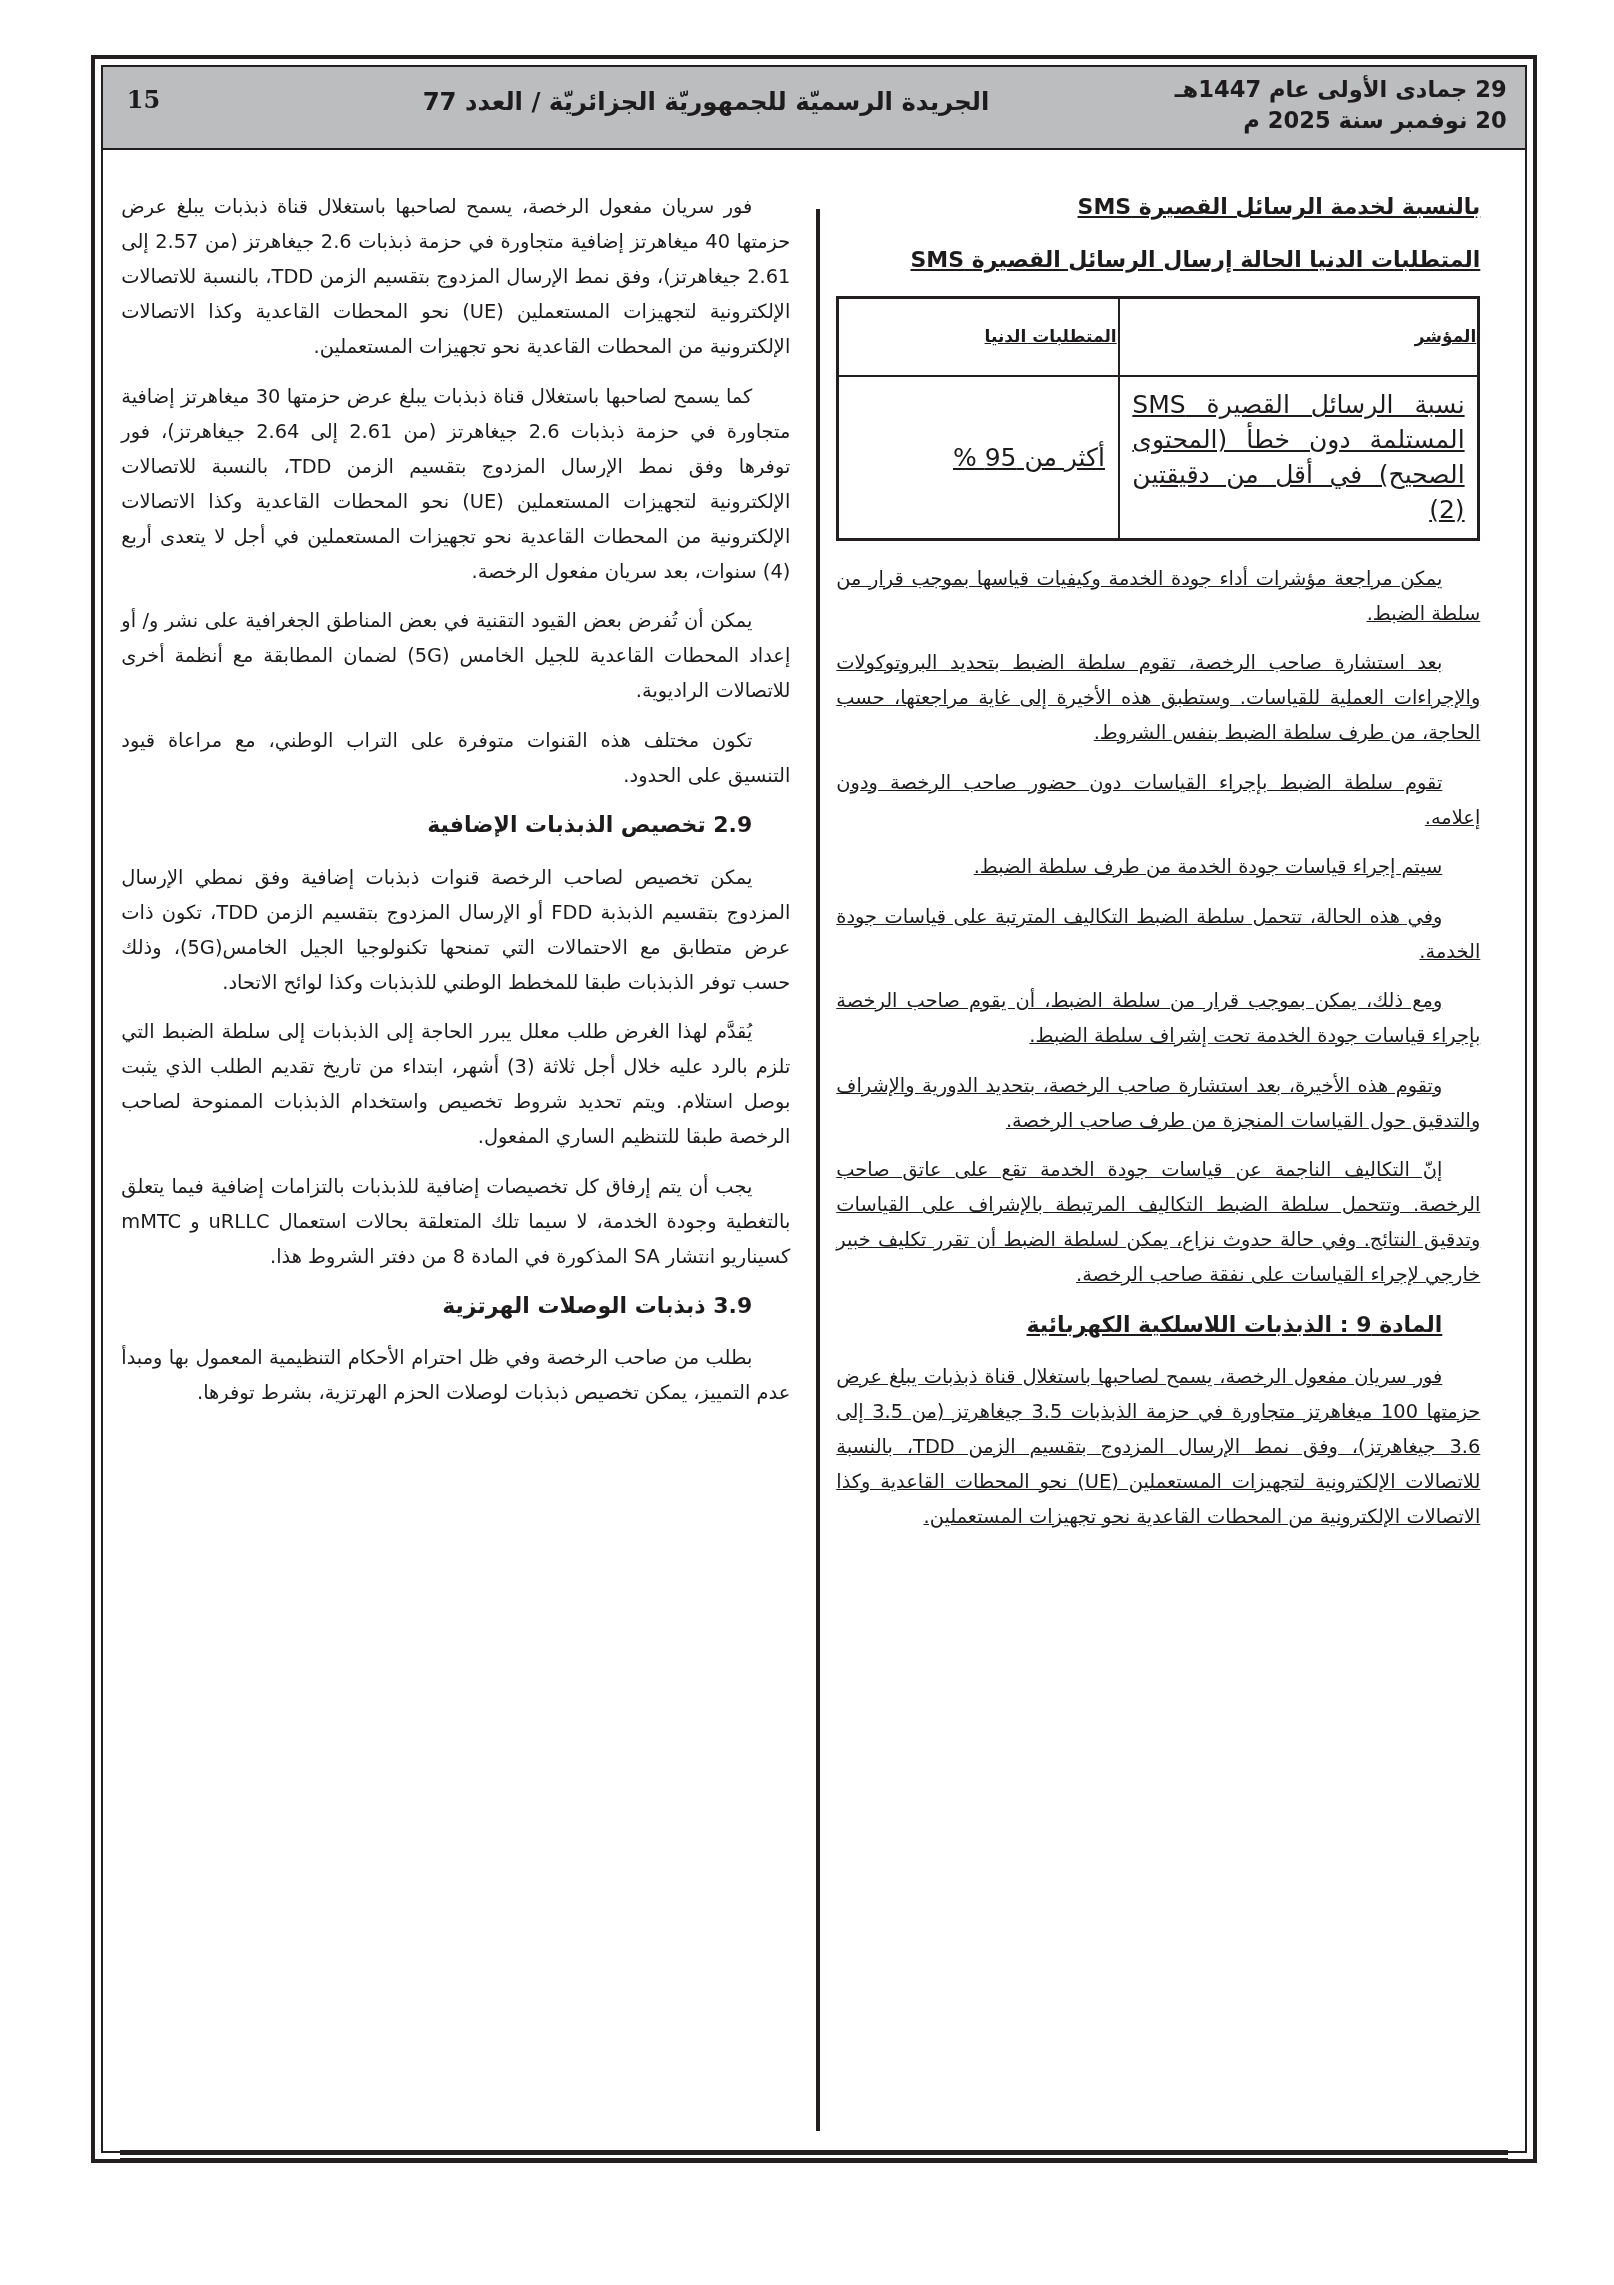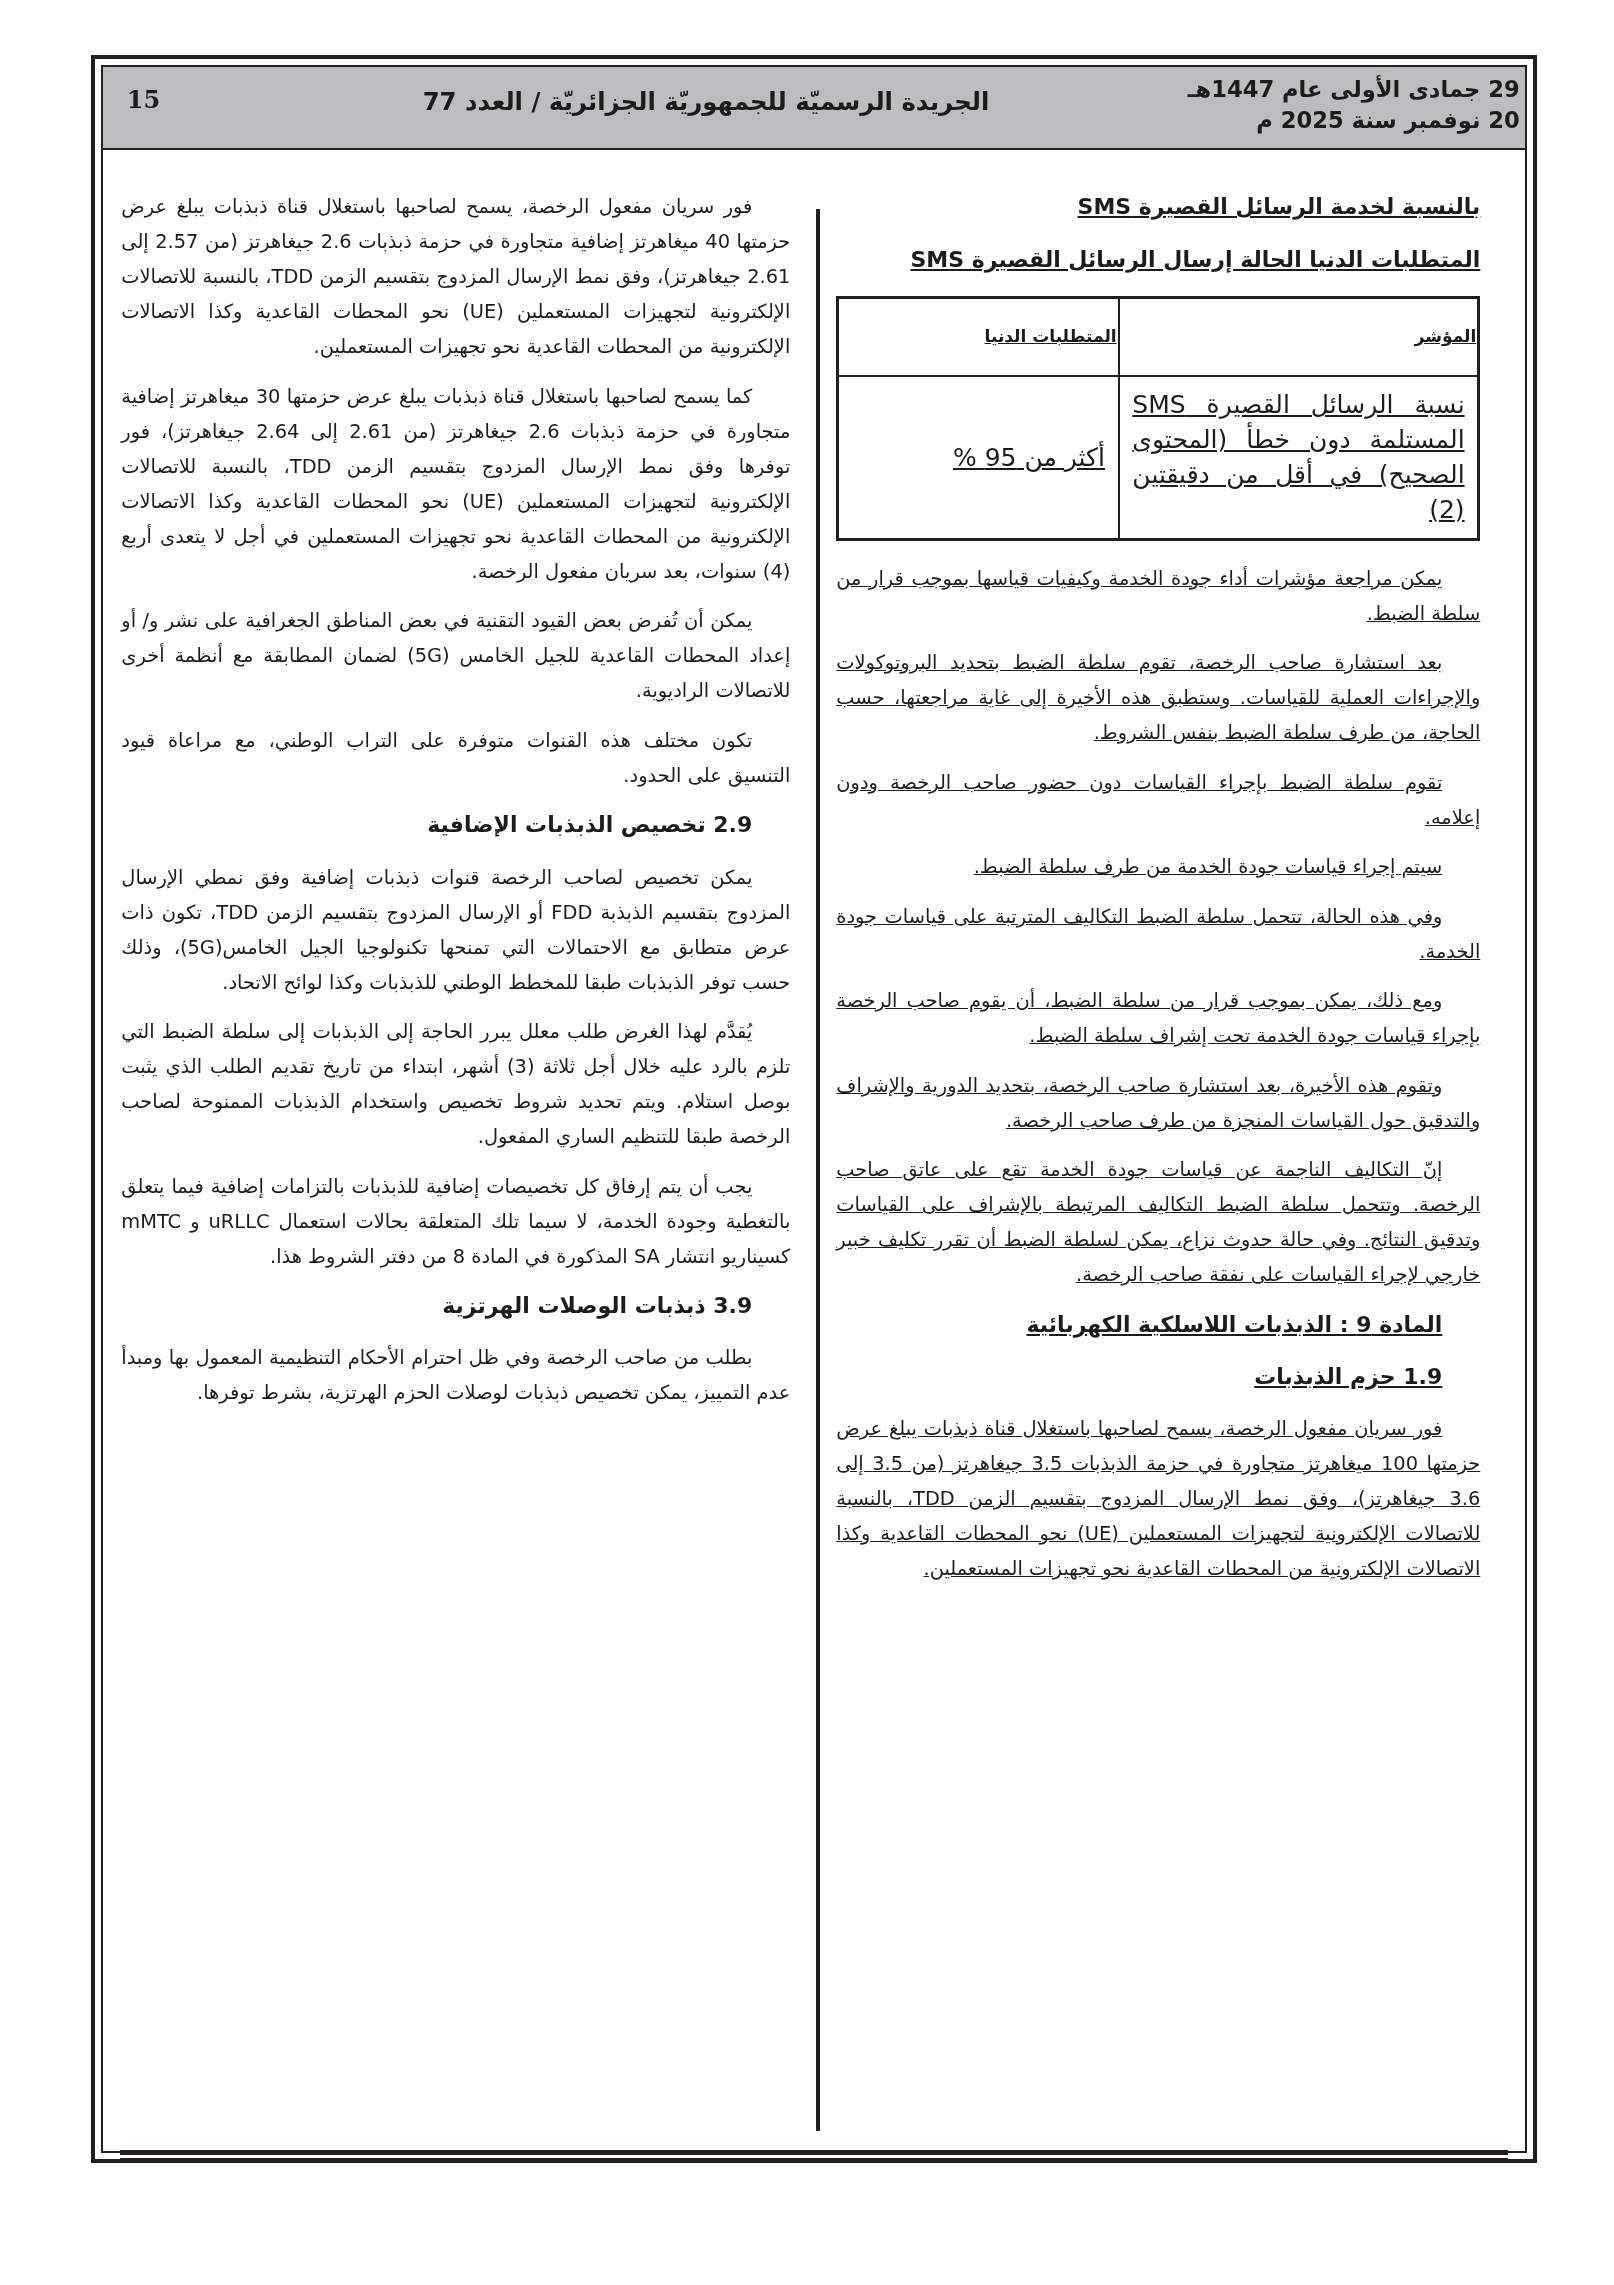--- a/index.html
+++ b/index.html
@@ -4,21 +4,21 @@
 <style>
   html, body { margin:0; padding:0; background:#ffffff; }
   body { width:1615px; height:2285px; position:relative; overflow:hidden;
          font-family:"DejaVu Sans", "Liberation Sans", sans-serif; color:#1e1b1c; }
   .page-frame { position:absolute; left:91px; top:55px; width:1446px; height:2108px;
                 border:4.5px solid #231f20; box-sizing:border-box; }
   .page-inner { position:absolute; left:6.3px; top:6.3px; right:6.3px; bottom:6.3px;
                 border:2.7px solid #231f20; box-sizing:border-box; }
   .header-band { position:absolute; left:0; top:0; right:0; height:83px;
                  background:#bcbdbf; border-bottom:2.7px solid #231f20; box-sizing:border-box; }
-  .hdr-date { position:absolute; right:5px; top:7.2px; direction:rtl; text-align:right;
+  .hdr-date { position:absolute; right:18px; top:7.2px; direction:rtl; text-align:right;
               font-weight:bold; font-size:22.6px; line-height:31px; }
   .hdr-title { position:absolute; left:0; right:16px; top:20px; text-align:center; direction:rtl;
                font-weight:bold; font-size:24.4px; transform:translateX(-100px); }
   .hdr-page { position:absolute; left:23.5px; top:18px; font-family:"DejaVu Serif","Liberation Serif",serif;
               font-size:24px; font-weight:bold; }
   .col-divider { position:absolute; left:713px; top:142px; width:3.6px; height:1922px; background:#231f20; }
   .bottom-rule { position:absolute; left:16.3px; right:16.3px; top:2083px; height:13.6px; }
   .bottom-rule .r1 { position:absolute; left:0; right:0; top:0; height:4.5px; background:#231f20; }
   .bottom-rule .r2 { position:absolute; left:0; right:0; top:8.1px; height:4.5px; background:#231f20; }
 
@@ -75,21 +75,20 @@
       <p class="para">يمكن مراجعة مؤشرات أداء جودة الخدمة وكيفيات قياسها بموجب قرار من سلطة الضبط.</p>
       <p class="para">بعد استشارة صاحب الرخصة، تقوم سلطة الضبط بتحديد البروتوكولات والإجراءات العملية للقياسات. وستطبق هذه الأخيرة إلى غاية مراجعتها، حسب الحاجة، من طرف سلطة الضبط بنفس الشروط.</p>
       <p class="para">تقوم سلطة الضبط بإجراء القياسات دون حضور صاحب الرخصة ودون إعلامه.</p>
       <p class="para">سيتم إجراء قياسات جودة الخدمة من طرف سلطة الضبط.</p>
       <p class="para">وفي هذه الحالة، تتحمل سلطة الضبط التكاليف المترتبة على قياسات جودة الخدمة.</p>
       <p class="para">ومع ذلك، يمكن بموجب قرار من سلطة الضبط، أن يقوم صاحب الرخصة بإجراء قياسات جودة الخدمة تحت إشراف سلطة الضبط.</p>
       <p class="para">وتقوم هذه الأخيرة، بعد استشارة صاحب الرخصة، بتحديد الدورية والإشراف والتدقيق حول القياسات المنجزة من طرف صاحب الرخصة.</p>
       <p class="para">إنّ التكاليف الناجمة عن قياسات جودة الخدمة تقع على عاتق صاحب الرخصة. وتتحمل سلطة الضبط التكاليف المرتبطة بالإشراف على القياسات وتدقيق النتائج. وفي حالة حدوث نزاع، يمكن لسلطة الضبط أن تقرر تكليف خبير خارجي لإجراء القياسات على نفقة صاحب الرخصة.</p>
 
       <div class="heading">المادة 9 : الذبذبات اللاسلكية الكهربائية</div>
-      <div class="heading">1.9 حزم الذبذبات</div>
       <p class="para">فور سريان مفعول الرخصة، يسمح لصاحبها باستغلال قناة ذبذبات يبلغ عرض حزمتها 100 ميغاهرتز متجاورة في حزمة الذبذبات 3.5 جيغاهرتز (من 3.5 إلى 3.6 جيغاهرتز)، وفق نمط الإرسال المزدوج بتقسيم الزمن TDD، بالنسبة للاتصالات الإلكترونية لتجهيزات المستعملين (UE) نحو المحطات القاعدية وكذا الاتصالات الإلكترونية من المحطات القاعدية نحو تجهيزات المستعملين.</p>
     </div>
 
     <div class="col-divider"></div>
 
     <div class="column col-left">
       <p class="para">فور سريان مفعول الرخصة، يسمح لصاحبها باستغلال قناة ذبذبات يبلغ عرض حزمتها 40 ميغاهرتز إضافية متجاورة في حزمة ذبذبات 2.6 جيغاهرتز (من 2.57 إلى 2.61 جيغاهرتز)، وفق نمط الإرسال المزدوج بتقسيم الزمن TDD، بالنسبة للاتصالات الإلكترونية لتجهيزات المستعملين (UE) نحو المحطات القاعدية وكذا الاتصالات الإلكترونية من المحطات القاعدية نحو تجهيزات المستعملين.</p>
       <p class="para">كما يسمح لصاحبها باستغلال قناة ذبذبات يبلغ عرض حزمتها 30 ميغاهرتز إضافية متجاورة في حزمة ذبذبات 2.6 جيغاهرتز (من 2.61 إلى 2.64 جيغاهرتز)، فور توفرها وفق نمط الإرسال المزدوج بتقسيم الزمن TDD، بالنسبة للاتصالات الإلكترونية لتجهيزات المستعملين (UE) نحو المحطات القاعدية وكذا الاتصالات الإلكترونية من المحطات القاعدية نحو تجهيزات المستعملين في أجل لا يتعدى أربع (4) سنوات، بعد سريان مفعول الرخصة.</p>
       <p class="para">يمكن أن تُفرض بعض القيود التقنية في بعض المناطق الجغرافية على نشر و/ أو إعداد المحطات القاعدية للجيل الخامس (5G) لضمان المطابقة مع أنظمة أخرى للاتصالات الراديوية.</p>
       <p class="para">تكون مختلف هذه القنوات متوفرة على التراب الوطني، مع مراعاة قيود التنسيق على الحدود.</p>

